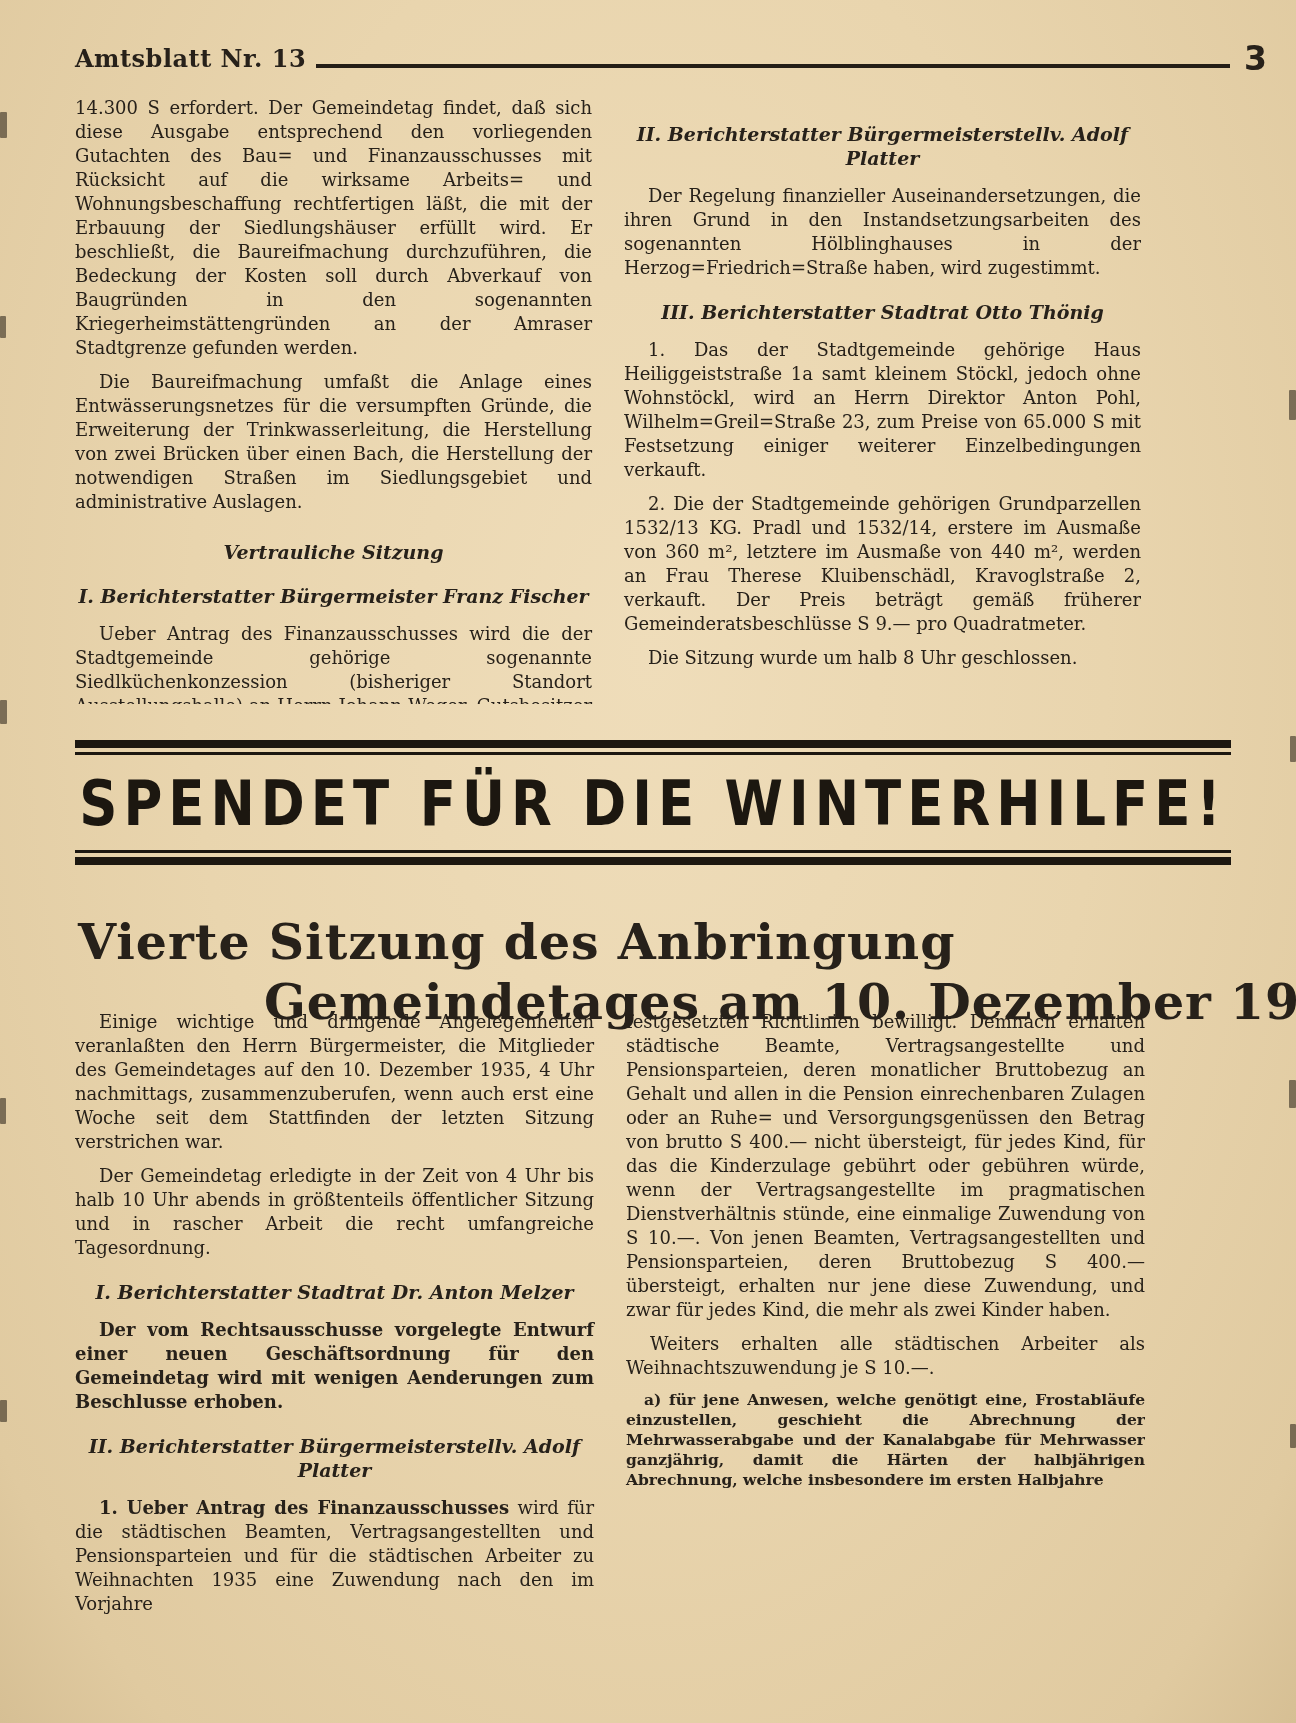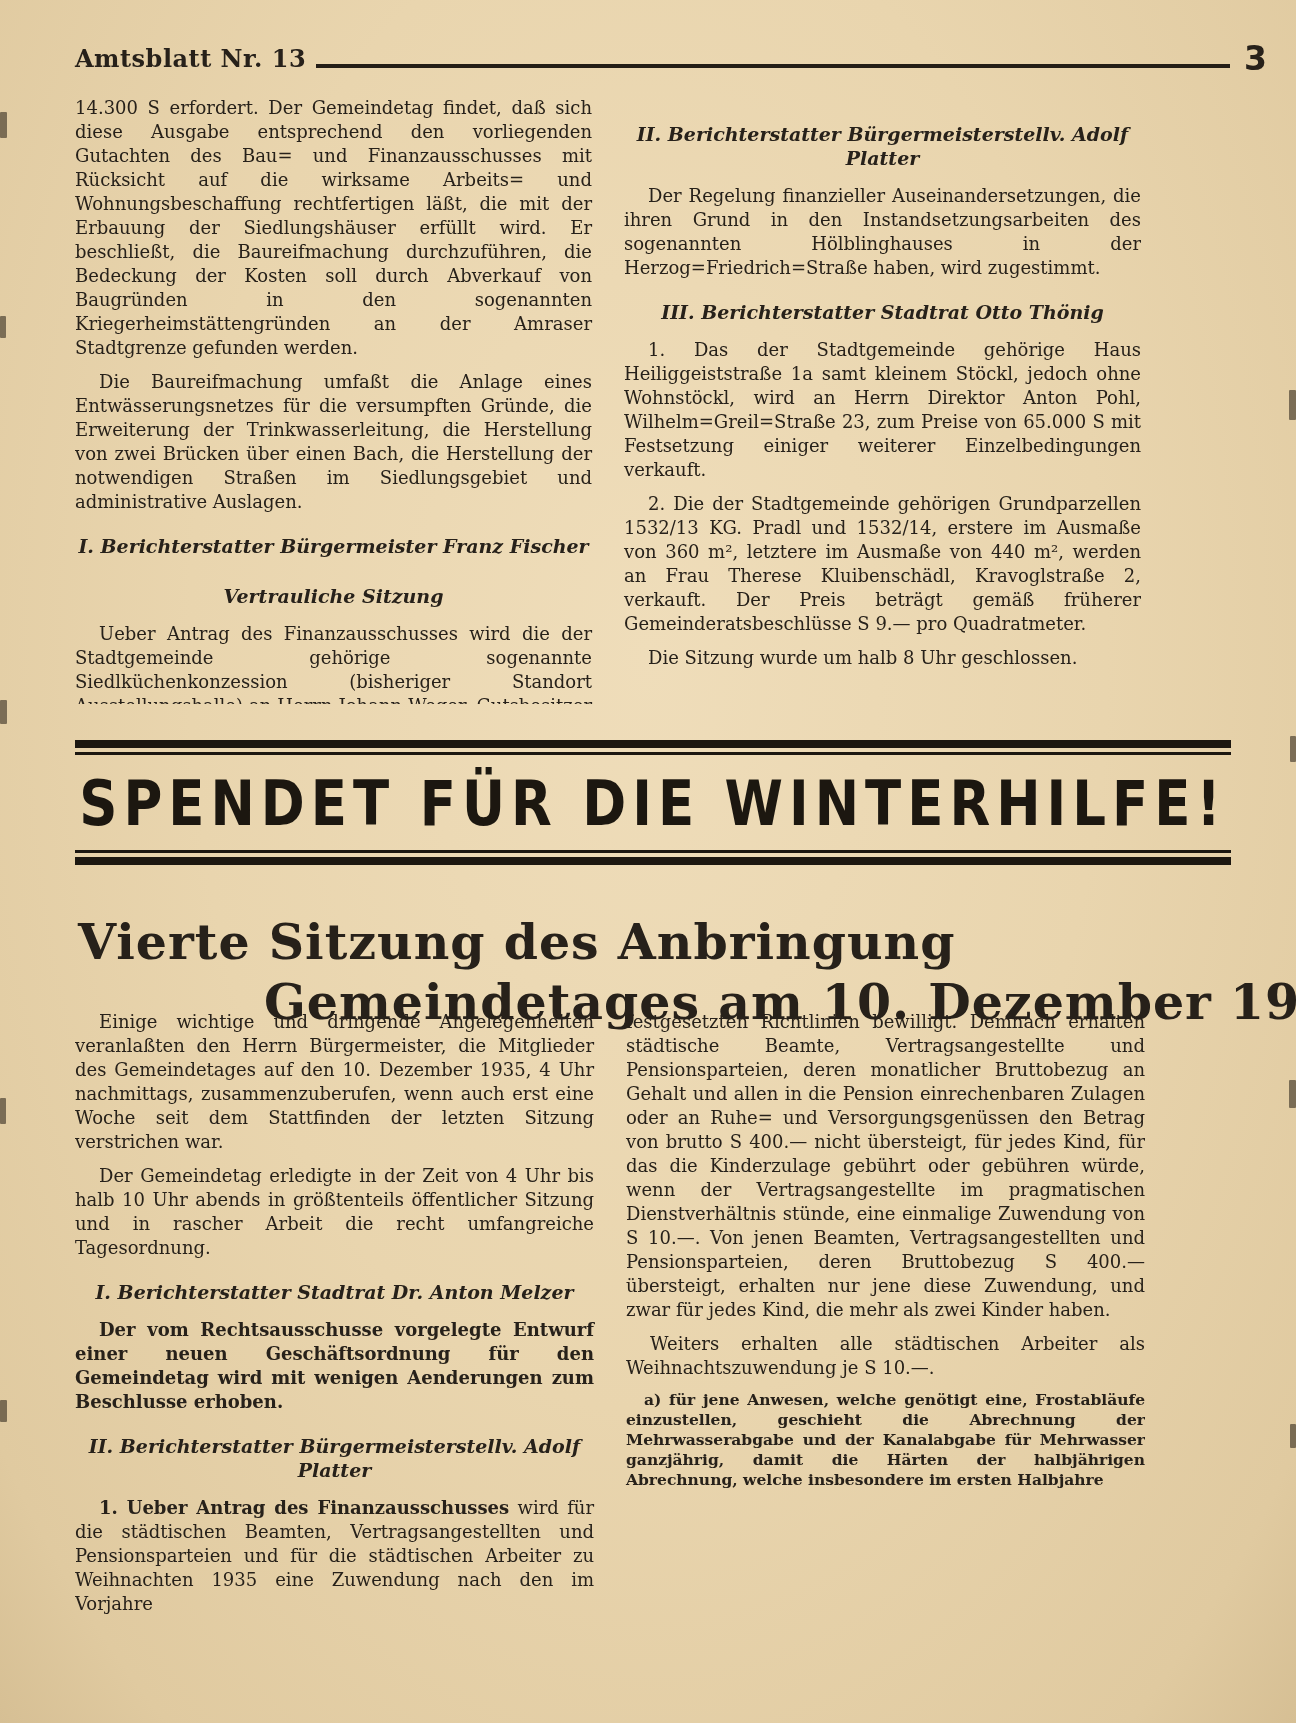--- a/index.html
+++ b/index.html
@@ -68,22 +68,22 @@
   <div class="header-row">
     <span class="masthead">Amtsblatt Nr. 13</span>
     <span class="header-rule"></span>
     <span class="pagenum">3</span>
   </div>
 
   <div class="cols top">
     <div class="col">
       <p class="body noindent">14.300 S erfordert. Der Gemeindetag findet, daß sich diese Ausgabe entsprechend den vorliegenden Gutachten des Bau= und Finanzausschusses mit Rücksicht auf die wirksame Arbeits= und Wohnungsbeschaffung rechtfertigen läßt, die mit der Erbauung der Siedlungshäuser erfüllt wird. Er beschließt, die Baureifmachung durchzuführen, die Bedeckung der Kosten soll durch Abverkauf von Baugründen in den sogenannten Kriegerheimstättengründen an der Amraser Stadtgrenze gefunden werden.</p>
       <p class="body">Die Baureifmachung umfaßt die Anlage eines Entwässerungsnetzes für die versumpften Gründe, die Erweiterung der Trinkwasserleitung, die Herstellung von zwei Brücken über einen Bach, die Herstellung der notwendigen Straßen im Siedlungsgebiet und administrative Auslagen.</p>
+      <h3 class="center-head first">Vertrauliche Sitzung</h3>
       <h3 class="center-head">I. Berichterstatter Bürgermeister Franz Fischer</h3>
-      <h3 class="center-head first">Vertrauliche Sitzung</h3>
       <p class="body">Ueber Antrag des Finanzausschusses wird die der Stadtgemeinde gehörige sogenannte Siedlküchenkonzession (bisheriger Standort Ausstellungshalle) an Herrn Johann Weger, Gutsbesitzer und Weinhändler in Girlan, gegen Leistung von 10.000 Schweizer Franken Nom.</p>
     </div>
     <div class="col">
       <h3 class="center-head first">II. Berichterstatter Bürgermeisterstellv. Adolf Platter</h3>
       <p class="body">Der Regelung finanzieller Auseinandersetzungen, die ihren Grund in den Instandsetzungsarbeiten des sogenannten Hölblinghauses in der Herzog=Friedrich=Straße haben, wird zugestimmt.</p>
       <h3 class="center-head">III. Berichterstatter Stadtrat Otto Thönig</h3>
       <p class="body">1. Das der Stadtgemeinde gehörige Haus Heiliggeiststraße 1a samt kleinem Stöckl, jedoch ohne Wohnstöckl, wird an Herrn Direktor Anton Pohl, Wilhelm=Greil=Straße 23, zum Preise von 65.000 S mit Festsetzung einiger weiterer Einzelbedingungen verkauft.</p>
       <p class="body">2. Die der Stadtgemeinde gehörigen Grundparzellen 1532/13 KG. Pradl und 1532/14, erstere im Ausmaße von 360 m², letztere im Ausmaße von 440 m², werden an Frau Therese Kluibenschädl, Kravoglstraße 2, verkauft. Der Preis beträgt gemäß früherer Gemeinderatsbeschlüsse S 9.— pro Quadratmeter.</p>
       <p class="body">Die Sitzung wurde um halb 8 Uhr geschlossen.</p>
     </div>

